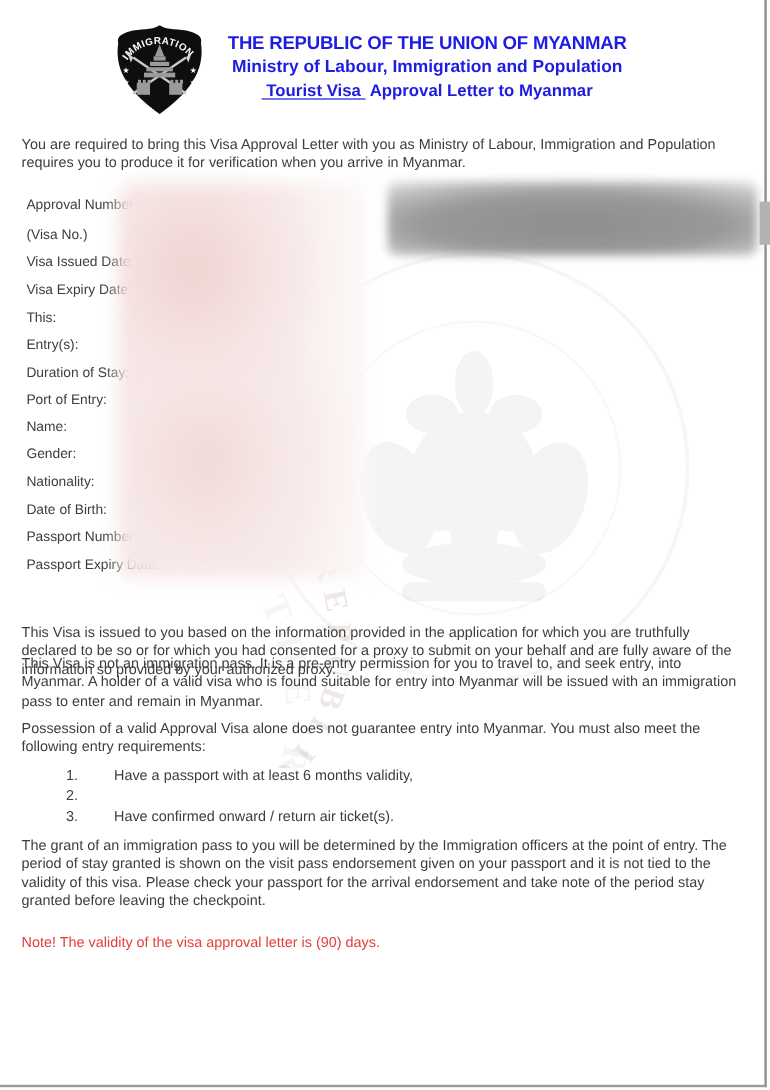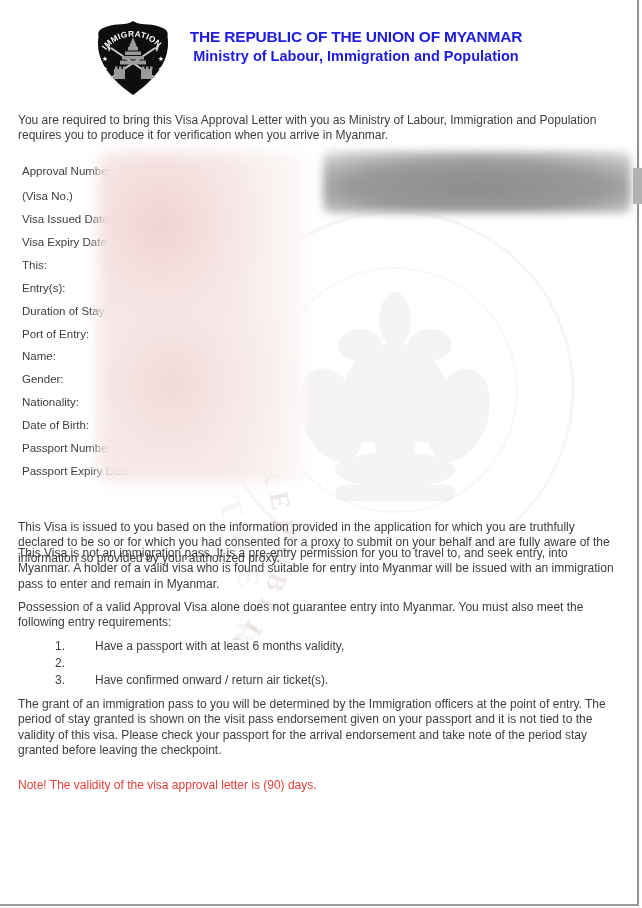--- a/index.html
+++ b/index.html
@@ -132,20 +132,21 @@
       <rect x="33" y="47.5" width="2.5" height="3" fill="#9a9a9a"></rect>
       <rect x="52" y="47.5" width="2.5" height="3" fill="#9a9a9a"></rect>
       <rect x="56" y="47.5" width="2.5" height="3" fill="#9a9a9a"></rect>
       <rect x="60" y="47.5" width="2.5" height="3" fill="#9a9a9a"></rect>
     </g>
   </svg>
 
   <div class="header-text">
     <div class="ht1">THE REPUBLIC OF THE UNION OF MYANMAR</div>
     <div class="ht2">Ministry of Labour, Immigration and Population</div>
+    <div class="ht3"><span class="u"> Tourist Visa </span><span> Approval Letter to Myanmar</span></div>
   </div>
 
   <div class="para p1">You are required to bring this Visa Approval Letter with you as Ministry of Labour, Immigration and Population requires you to produce it for verification when you arrive in Myanmar.</div>
 
   <div class="fields fields-1">
 
       <div class="field-row">
         <span class="lbl">Approval Number:</span>
         <span class="sub">(Visa No.)</span>
       </div>

